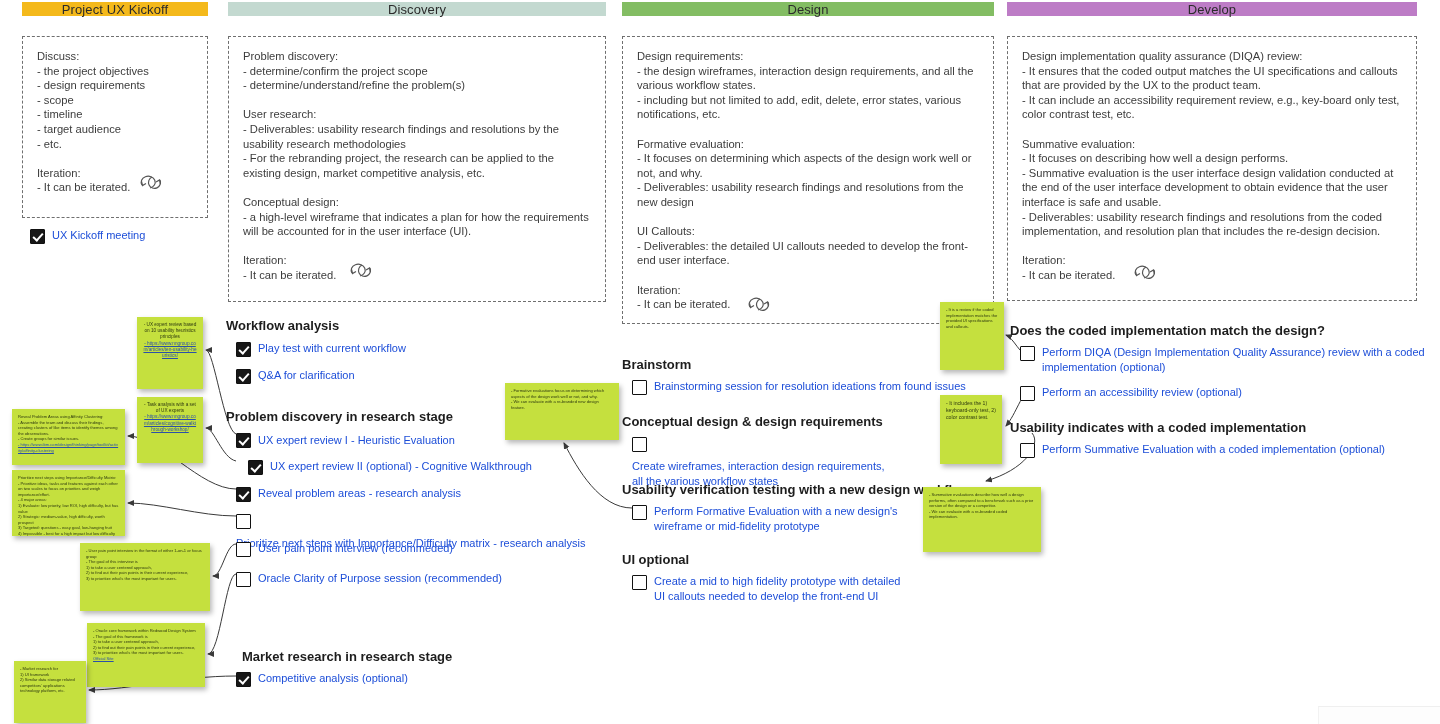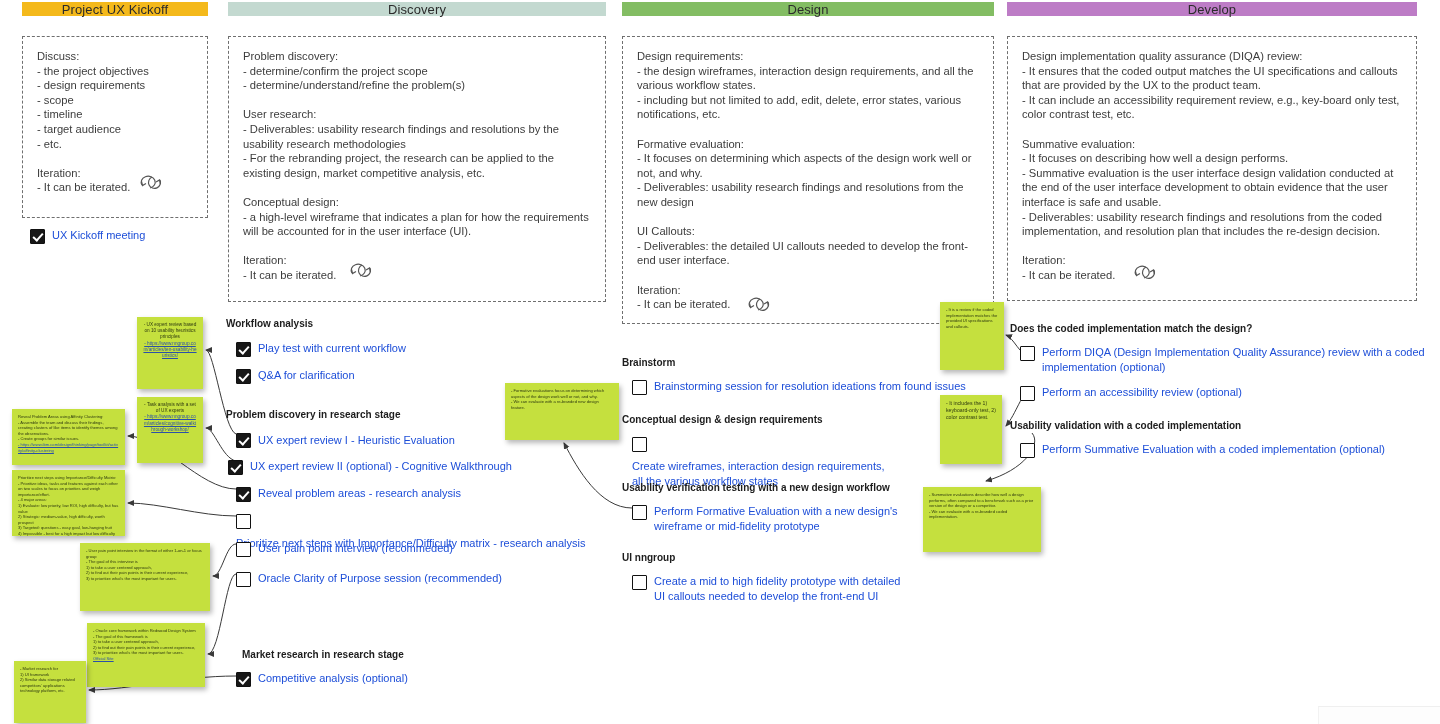--- a/index.html
+++ b/index.html
@@ -34,21 +34,21 @@
     color: #3c3c3c;
     white-space: pre-wrap;
   }
 
   
   .loop-icon { position:absolute; width: 26px; height: 20px; }
 
   
   .grp-title {
     position: absolute;
-    font-size: 10px;
+    font-size: 13px;
     font-weight: bold;
     color: #1d1d1d;
     white-space: nowrap;
   }
   .chk-row {
     position: absolute;
     display: flex; align-items: flex-start; gap: 7px;
   }
   .chk {
     width: 15px; height: 15px; min-width:15px;
@@ -247,21 +247,21 @@
       </div>
       <div class="chk-row" style="left: 236px; top: 368px;">
         <div class="chk on"></div>
         <div class="chk-label">Q&amp;A for clarification</div>
       </div>
       <div class="grp-title" style="left: 226px; top: 409px;">Problem discovery in research stage</div>
       <div class="chk-row" style="left: 236px; top: 432px; align-items: center;">
         <div class="chk on"></div>
         <div class="chk-label">UX expert review I - Heuristic Evaluation</div>
       </div>
-      <div class="chk-row" style="left: 228px; top: 459px;">
+      <div class="chk-row" style="left: 248px; top: 459px;">
         <div class="chk on"></div>
         <div class="chk-label">UX expert review II (optional) - Cognitive Walkthrough</div>
       </div>
       <div class="chk-row" style="left: 236px; top: 486px;">
         <div class="chk on"></div>
         <div class="chk-label">Reveal problem areas - research analysis</div>
       </div>
       <div class="chk-row" style="left: 236px; top: 513px; flex-direction: column;">
         <div class="chk"></div>
         <div class="chk-label">Prioritize next steps with Importance/Difficulty matrix - research analysis</div>
@@ -289,37 +289,37 @@
         <div class="chk"></div>
         <div class="chk-label">Create wireframes, interaction design requirements,
 all the various workflow states</div>
       </div>
       <div class="grp-title" style="left: 622px; top: 482px;">Usability verification testing with a new design workflow</div>
       <div class="chk-row" style="left: 632px; top: 504px;">
         <div class="chk"></div>
         <div class="chk-label">Perform Formative Evaluation with a new design's
 wireframe or mid-fidelity prototype</div>
       </div>
-      <div class="grp-title" style="left: 622px; top: 552px;">UI nngroup</div>
+      <div class="grp-title" style="left: 622px; top: 552px;">UI optional</div>
       <div class="chk-row" style="left: 632px; top: 574px;">
         <div class="chk"></div>
         <div class="chk-label">Create a mid to high fidelity prototype with detailed
 UI callouts needed to develop the front-end UI</div>
       </div>
       <div class="grp-title" style="left: 1010px; top: 323px;">Does the coded implementation match the design?</div>
       <div class="chk-row" style="left: 1020px; top: 345px;">
         <div class="chk"></div>
         <div class="chk-label">Perform DIQA (Design Implementation Quality Assurance) review with a coded
 implementation (optional)</div>
       </div>
       <div class="chk-row" style="left: 1020px; top: 385px;">
         <div class="chk"></div>
         <div class="chk-label">Perform an accessibility review (optional)</div>
       </div>
-      <div class="grp-title" style="left: 1010px; top: 420px;">Usability validation with a coded implementation</div>
+      <div class="grp-title" style="left: 1010px; top: 420px;">Usability indicates with a coded implementation</div>
       <div class="chk-row" style="left: 1020px; top: 442px;">
         <div class="chk"></div>
         <div class="chk-label">Perform Summative Evaluation with a coded implementation (optional)</div>
       </div>
     </div>
 
   <div id="stickies-root">
       <div class="sticky small center" style="left: 137px; top: 317px; width: 66px; height: 72px;">
         <div class="stxt">- UX expert review based on 10 usability heuristics principles</div>
         <div class="lnk">- https://www.nngroup.com/articles/ten-usability-heuristics/</div>

